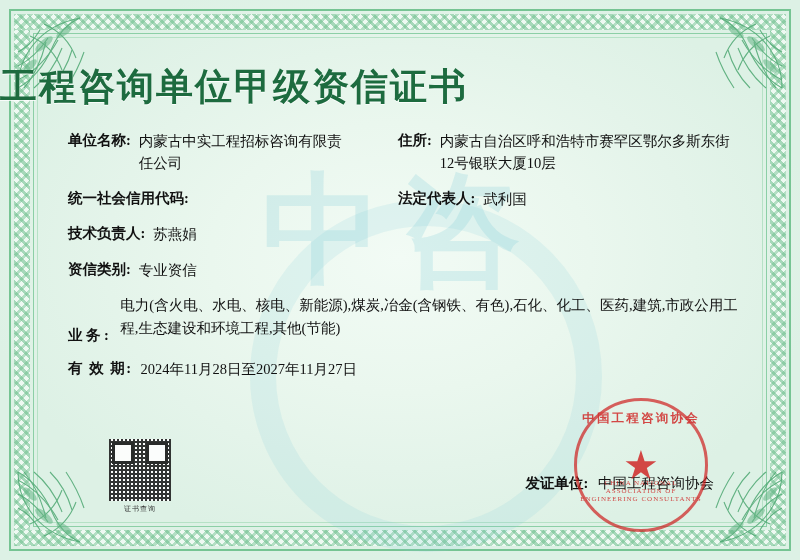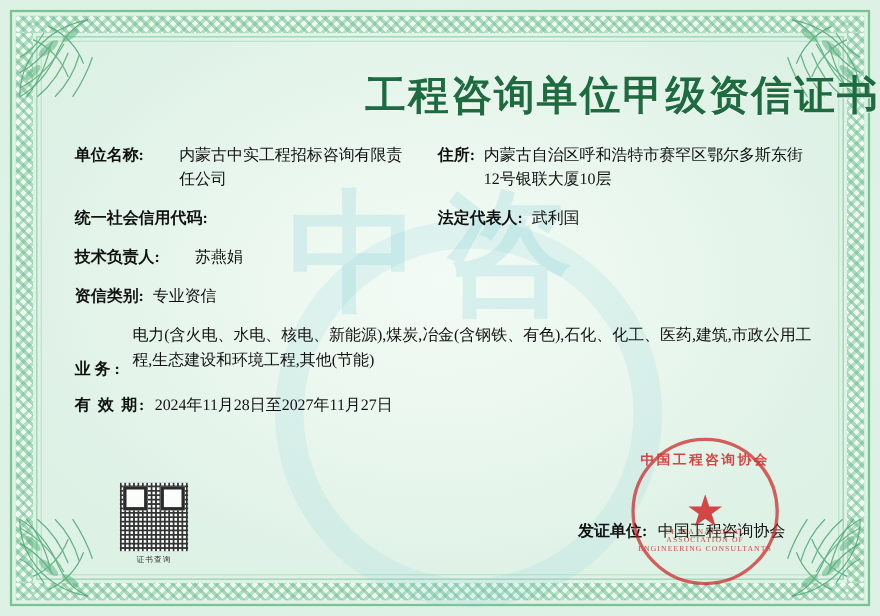--- a/index.html
+++ b/index.html
@@ -96,21 +96,21 @@
     border-radius: 50%;
     border: 26px solid rgba(130, 205, 220, 0.16);
     pointer-events: none;
   }
 
   
   .title {
     position: absolute;
     left: 0; right: 0;
     top: 62px;
-    text-align: right;
+    text-align: left;
     font-family: "Liberation Serif", serif;
     font-weight: bold;
     font-size: 37px;
     letter-spacing: 2px;
     color: #1d6b3f;
     text-shadow: 0 1px 0 rgba(255,255,255,0.8);
   }
 
   
   .body {
@@ -123,21 +123,21 @@
   }
   .row {
     display: flex;
     align-items: flex-start;
     margin-bottom: 13px;
   }
   .col {
     display: flex;
     align-items: flex-start;
   }
-  .col.left { width: 330px; flex: 0 0 330px; gap: 24px; }
+  .col.left { width: 330px; flex: 0 0 330px; }
   .col.right { flex: 1; }
 
   .label {
     font-size: 14.5px;
     font-weight: bold;
     color: #111;
     white-space: nowrap;
     padding-top: 1px;
   }
   .value {

